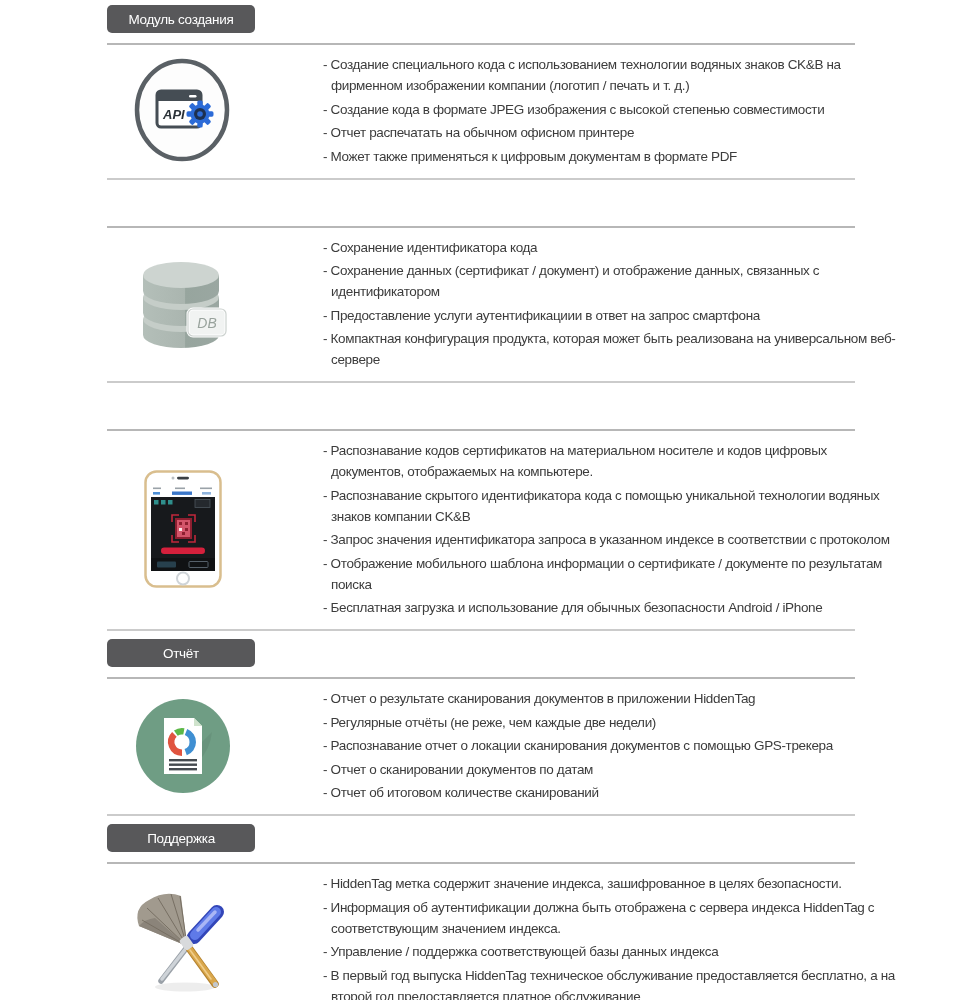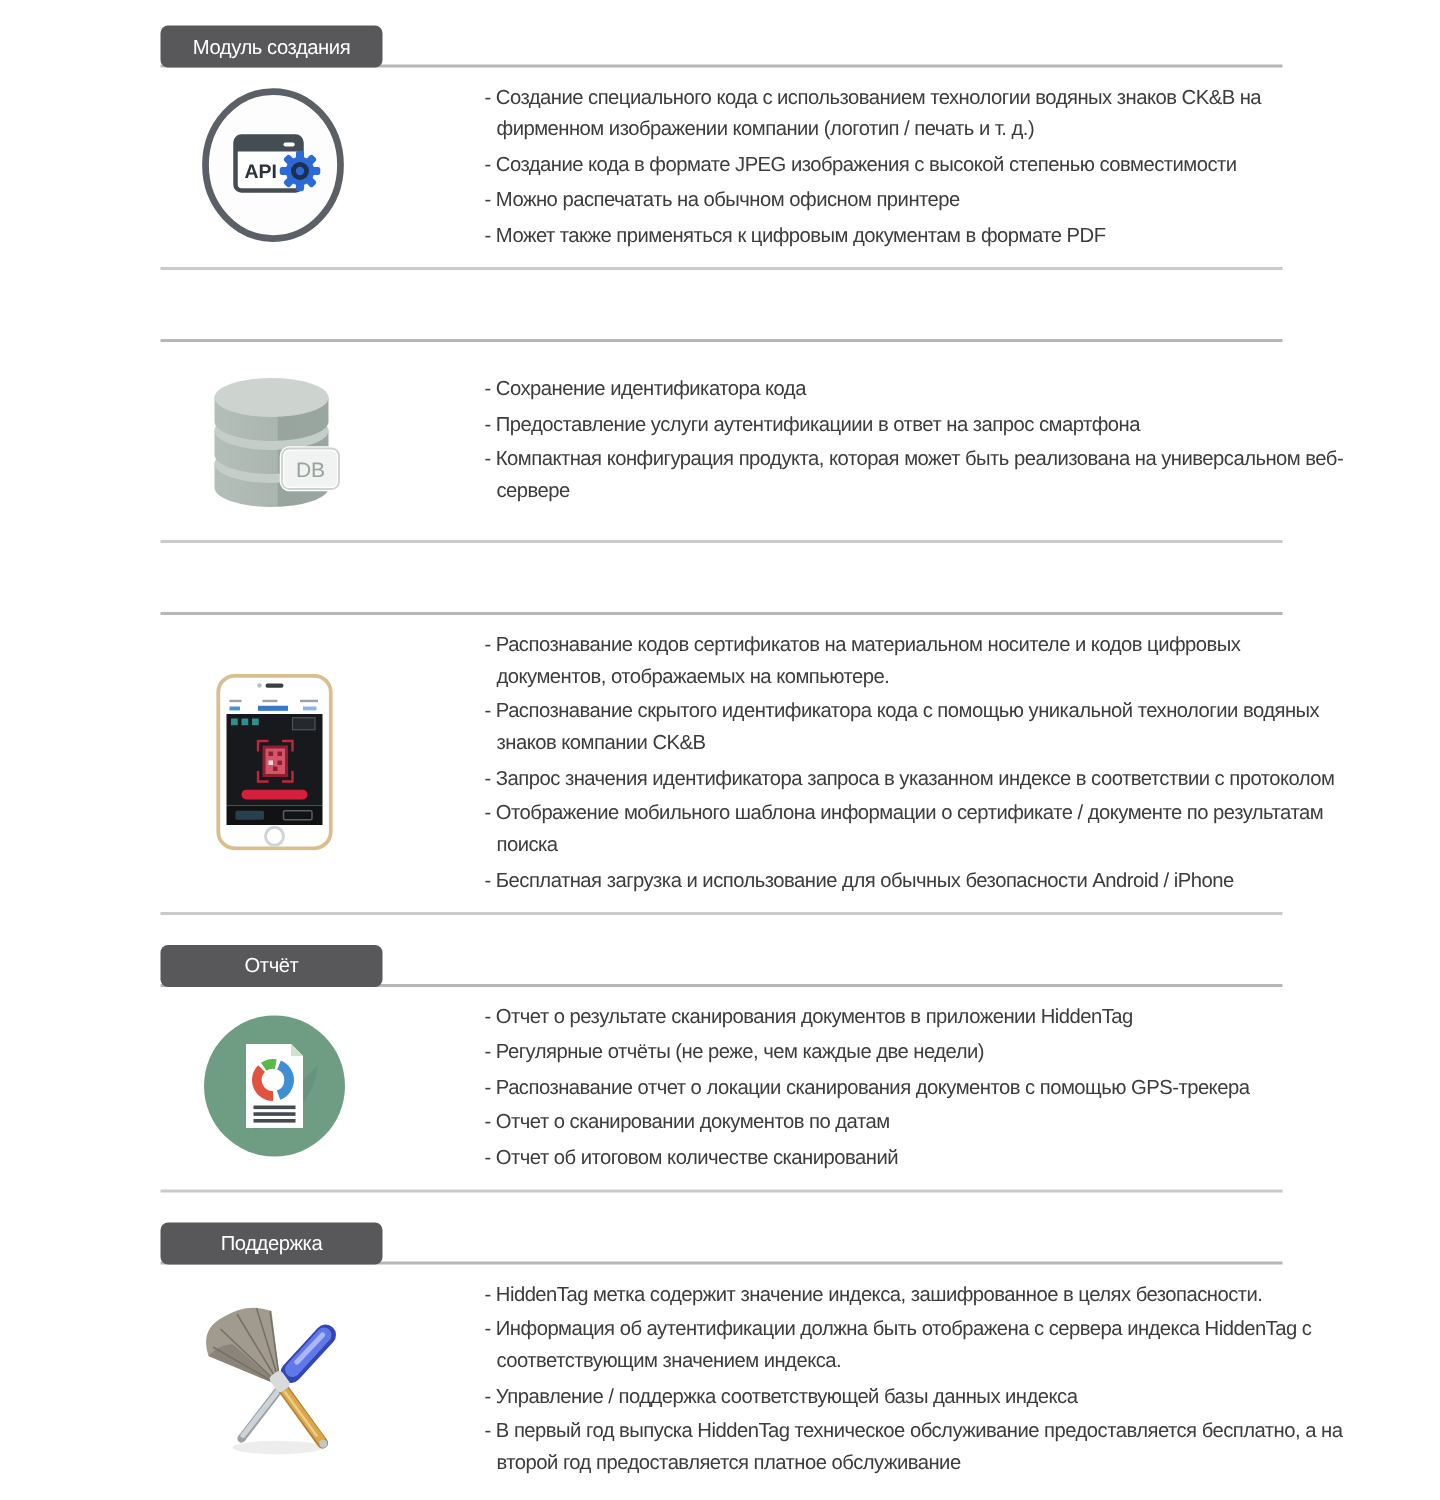--- a/index.html
+++ b/index.html
@@ -11,30 +11,30 @@
   .page { padding-top:16px; }
   .container { margin-left:107px; width:748px; }
 
   .section { margin-bottom:19px; }
 
   .header { position:relative; height:29px; }
   .underline {
     position:absolute; left:0; right:0; bottom:0; height:2px; background:#b7b7b7;
   }
   .tab {
-    position:absolute; left:0; bottom:0; width:148px; height:28px;
+    position:absolute; left:0; bottom:12px; width:148px; height:28px;
     background:#58585a; border-radius:5px;
     display:flex; align-items:center; justify-content:center;
   }
   .tab-label {
     color:#ffffff; font-size:13.5px; letter-spacing:-0.3px;
   }
 
   .content { display:flex; align-items:center; padding:9px 0 11px 0; min-height:122px; }
-  .icon-col { width:152px; flex:none; display:flex; justify-content:center; align-items:flex-end; margin-right:18px; }
+  .icon-col { width:152px; flex:none; display:flex; justify-content:center; align-items:flex-end; margin-right:18px;font-style:italic; }
   .text-col { width:578px; flex:none;margin-left:46px; }
 
   .bullet {
     font-size:13.5px; line-height:21px; letter-spacing:-0.35px;
     padding-left:8px; text-indent:-8px; margin-bottom:2.5px;
     white-space:pre-line;
   }
   .bullet:last-child { margin-bottom:0; }
 
   .separator { height:2px; background:#cbcbcb; }
@@ -71,21 +71,21 @@
               <circle r="9.5"></circle>
             </g>
             <circle r="6" fill="#1d3050"></circle>
             <circle r="2.8" fill="#2c6bd7"></circle>
           </g>
         </svg>
       </div>
       <div class="text-col">
         <div class="bullet">- Создание специального кода с использованием технологии водяных знаков CK&amp;B на фирменном изображении компании (логотип / печать и т. д.)</div>
         <div class="bullet">- Создание кода в формате JPEG изображения с высокой степенью совместимости</div>
-        <div class="bullet">- Можно распечатать на обычном офисном принтере</div>
+        <div class="bullet">- Отчет распечатать на обычном офисном принтере</div>
         <div class="bullet">- Может также применяться к цифровым документам в формате PDF</div>
       </div>
     </div>
     <div class="separator"></div>
   </section>
 
   <section class="section">
     <div class="header">
       <div class="underline"></div>
     </div>
@@ -110,20 +110,21 @@
           </g>
           <g>
             <rect x="57" y="62" width="38" height="27" rx="5" fill="#f1f3f2" stroke="#ffffff" stroke-width="3"></rect>
             <rect x="57" y="62" width="38" height="27" rx="5" fill="none" stroke="#ccd2cf" stroke-width="1.2"></rect>
             <text x="76" y="81" text-anchor="middle" font-size="14" fill="#98a29c">DB</text>
           </g>
         </svg>
       </div>
       <div class="text-col">
         <div class="bullet">- Сохранение идентификатора кода</div>
+        <div class="bullet">- Сохранение данных (сертификат / документ)  и отображение данных, связанных с идентификатором</div>
         <div class="bullet">- Предоставление услуги аутентификациии в ответ на запрос смартфона</div>
         <div class="bullet">- Компактная конфигурация продукта, которая может быть реализована на универсальном веб-сервере</div>
       </div>
     </div>
     <div class="separator"></div>
   </section>
 
   <section class="section">
     <div class="header">
       <div class="underline"></div>

